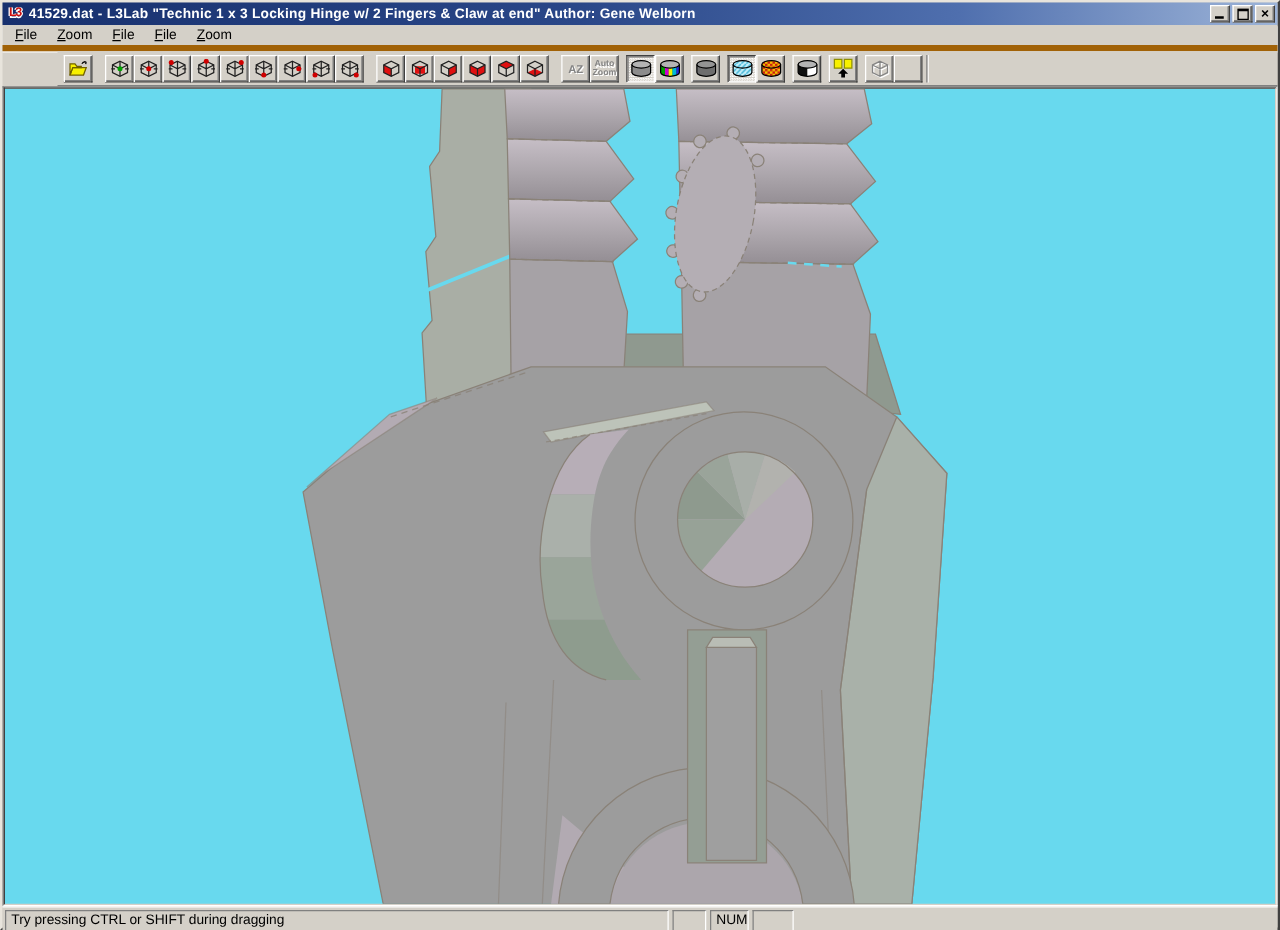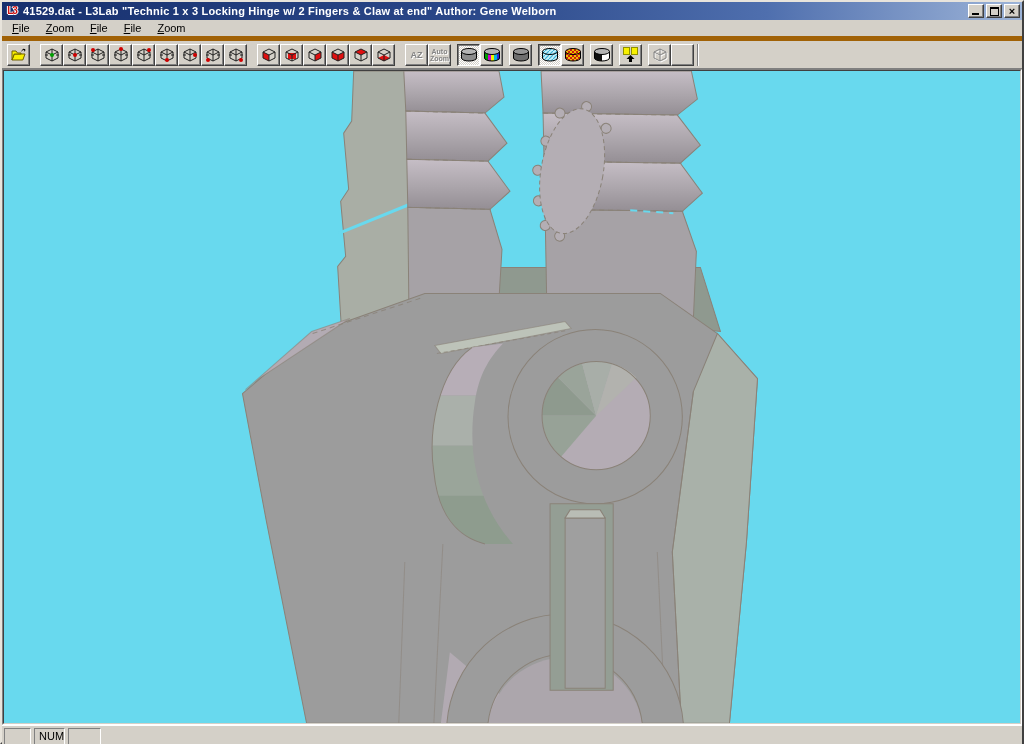--- a/index.html
+++ b/index.html
@@ -31,21 +31,21 @@
              border:1px solid #000; border-top-width:2px; background:#d4d0c8; }
 
   
   .menubar { height:21px; flex:0 0 21px; display:flex; align-items:center; padding-left:2px;
              background:#d4d0c8; border-bottom:5px solid #a16207; box-shadow:0 1px 0 #fff; }
   .menu-item { font-size:11px; padding:3px 8px; color:#000; }
   .menu-item::first-letter { text-decoration:underline; }
 
   
   .toolbar { height:28px; flex:0 0 28px; display:flex; align-items:center; padding:2px 0 2px 5px;
-             background:#d4d0c8; border-bottom:1px solid #808080; }
+             background:#d4d0c8; border-bottom:1px solid #808080;margin-left:44px; }
   .tbtn { width:23px; height:22px; flex:0 0 23px; background:#d4d0c8; border:1px solid;
           border-color:#fff #404040 #404040 #fff; box-shadow:inset -1px -1px 0 #808080, inset 1px 1px 0 #d4d0c8;
           display:flex; align-items:center; justify-content:center; }
   .tbtn.pressed { border-color:#404040 #fff #fff #404040;
           box-shadow:inset 1px 1px 0 #808080;
           background:repeating-conic-gradient(#fff 0% 25%, #d4d0c8 0% 50%) 0 0/2px 2px; }
   .tbtn.disabled .dis-txt { color:#848484; text-shadow:1px 1px 0 #fff; }
   .dis-txt { font-size:9px; font-weight:bold; line-height:8px; text-align:center; }
   .dis-txt.two { font-size:7px; line-height:7px; }
   .tb-gap6 { width:6px; flex:0 0 6px; } .tb-gap10 { width:10px; flex:0 0 10px; }
@@ -400,18 +400,19 @@
 
         <path d="M545,432 L608,432 L608,618 L545,618 Z" fill="#949e94"></path>
         <path d="M560,446 L600,446 L600,616 L560,616 Z" fill="#9f9f9f"></path>
         <path d="M560,446 L565,438 L595,438 L600,446 Z" fill="#b9bdb5"></path>
       </g>
     </svg>
    </div>
   </div>
 
   <div class="statusbar">
+    <div class="spanel sp-msg">Try pressing CTRL or SHIFT during dragging</div>
     <div class="spanel sp-a"></div>
     <div class="spanel sp-num">NUM</div>
     <div class="spanel sp-b"></div>
   </div>
 
 </div>
 
 </body></html>

